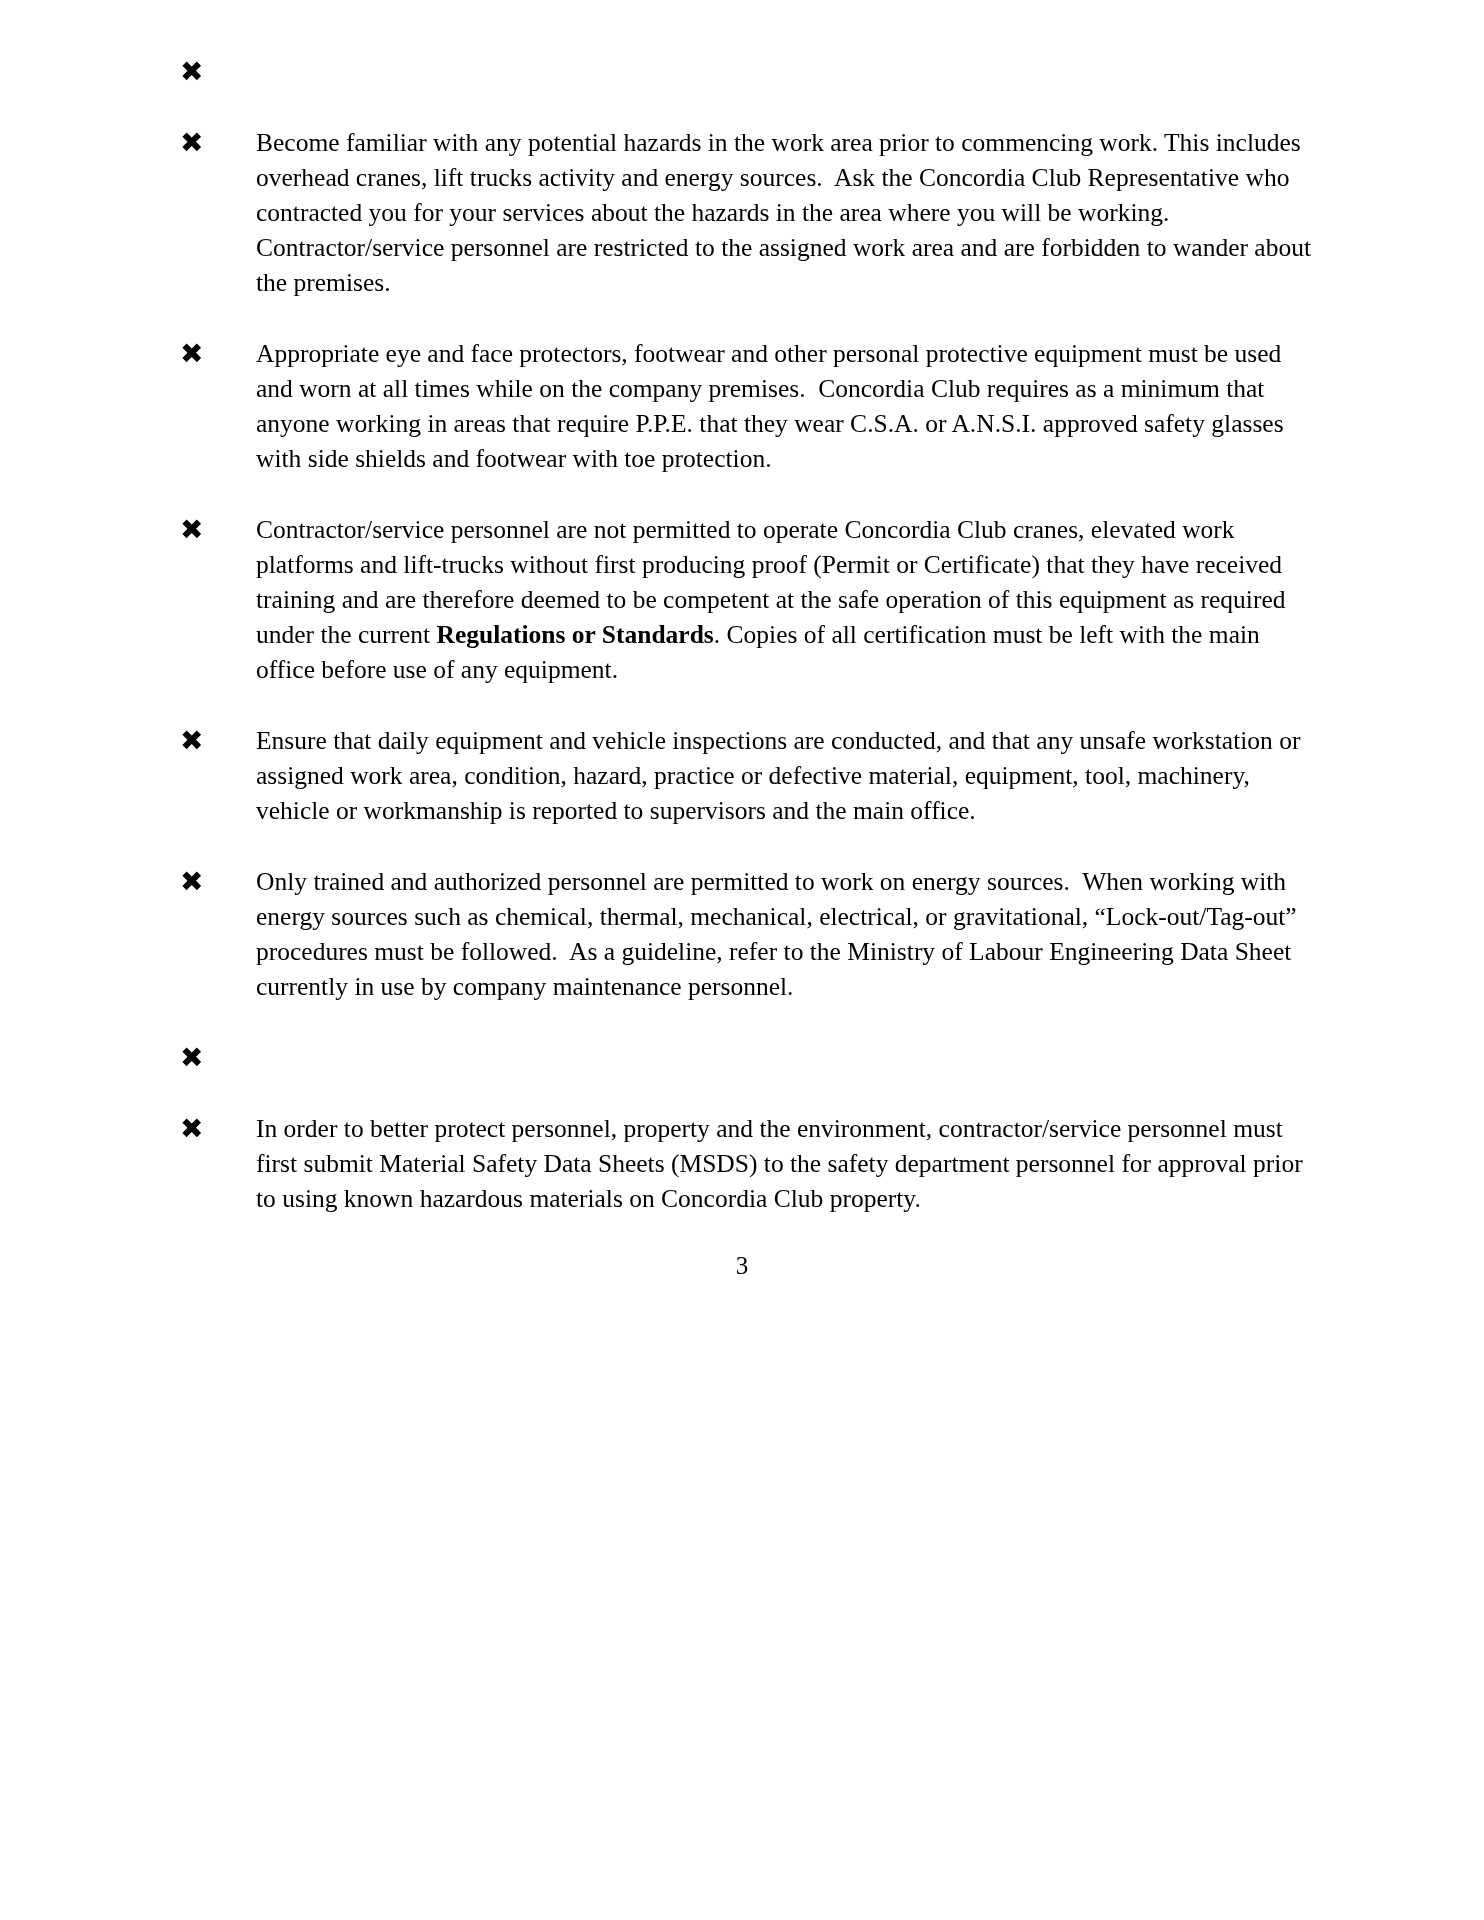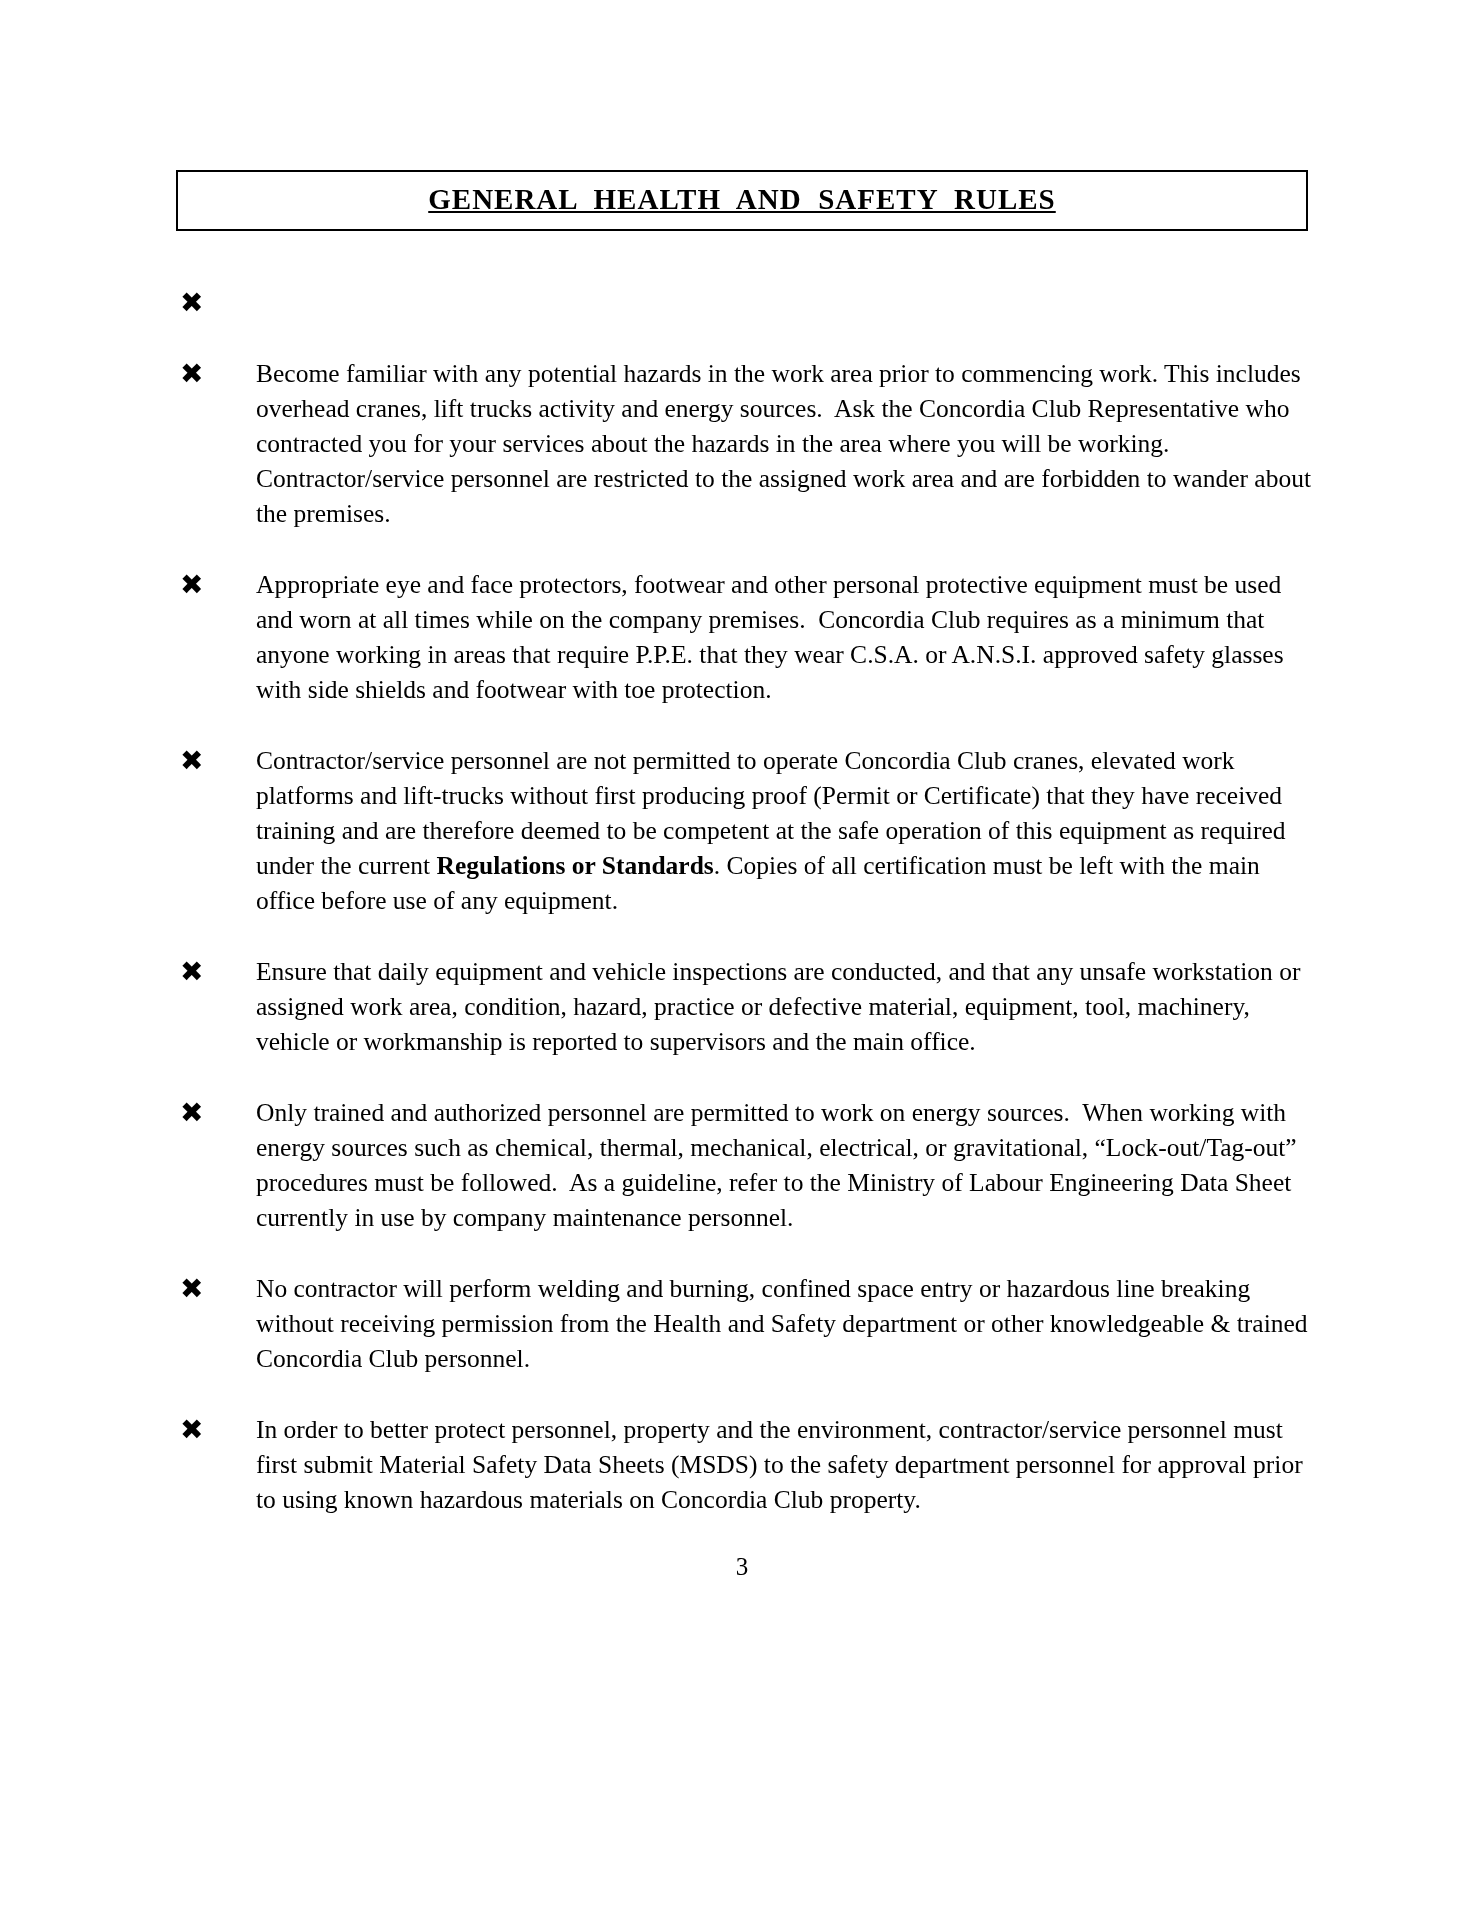--- a/index.html
+++ b/index.html
@@ -68,23 +68,20 @@
     font-size: 25px;
     line-height: 35px;
     margin-top: -4px;
   }
 </style>
 </head>
 <body>
 
 <div class="page">
 
-  <div class="title-box">
-    <span class="title-text">GENERAL  HEALTH  AND  SAFETY  RULES</span>
-  </div>
 
   <div class="rules" id="rules-container">
       <div class="rule">
         <span class="bullet">✖</span>
       </div>
       <div class="rule">
         <span class="bullet">✖</span>
         <div class="rule-text"><span>Become familiar with any potential hazards in the work area prior to commencing work. This includes overhead cranes, lift trucks activity and energy sources.  Ask the Concordia Club Representative who contracted you for your services about the hazards in the area where you will be working.  Contractor/service personnel are restricted to the assigned work area and are forbidden to wander about the premises.</span></div>
       </div>
       <div class="rule">
@@ -98,21 +95,20 @@
       <div class="rule">
         <span class="bullet">✖</span>
         <div class="rule-text"><span>Ensure that daily equipment and vehicle inspections are conducted, and that any unsafe workstation or assigned work area, condition, hazard, practice or defective material, equipment, tool, machinery, vehicle or workmanship is reported to supervisors and the main office.</span></div>
       </div>
       <div class="rule">
         <span class="bullet">✖</span>
         <div class="rule-text"><span>Only trained and authorized personnel are permitted to work on energy sources.  When working with energy sources such as chemical, thermal, mechanical, electrical, or gravitational, “Lock-out/Tag-out” procedures must be followed.  As a guideline, refer to the Ministry of Labour Engineering Data Sheet currently in use by company maintenance personnel.</span></div>
       </div>
       <div class="rule">
         <span class="bullet">✖</span>
-        <div class="rule-text"><span>No contractor will perform welding and burning, confined space entry or hazardous line breaking without receiving permission from the Health and Safety department or other knowledgeable &amp; trained Concordia Club personnel.</span></div>
       </div>
       <div class="rule">
         <span class="bullet">✖</span>
         <div class="rule-text"><span>In order to better protect personnel, property and the environment, contractor/service personnel must first submit Material Safety Data Sheets (MSDS) to the safety department personnel for approval prior to using known hazardous materials on Concordia Club property.</span></div>
       </div>
     </div>
 
   <div class="page-number">3</div>
 
 </div>

